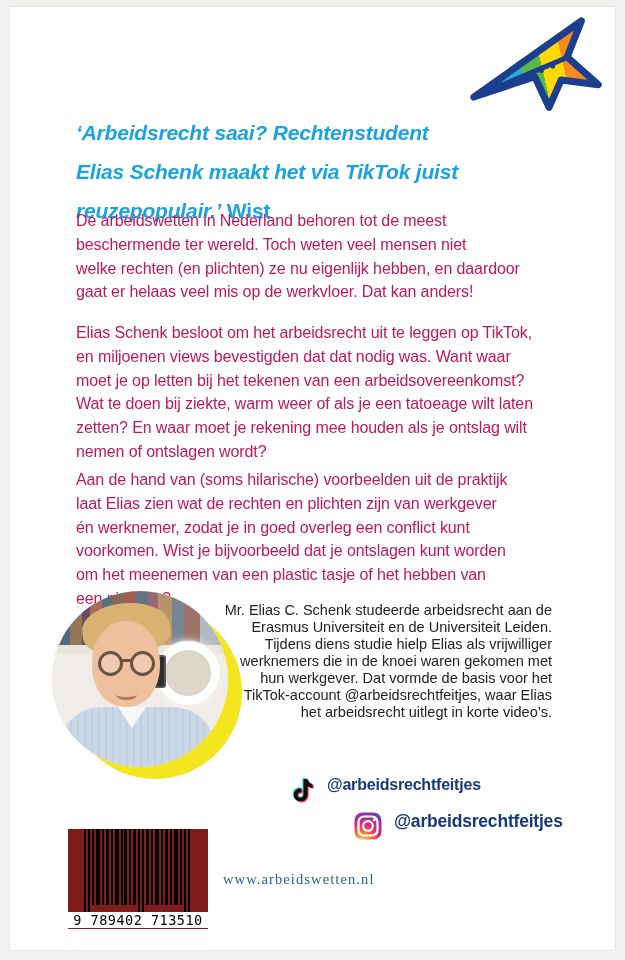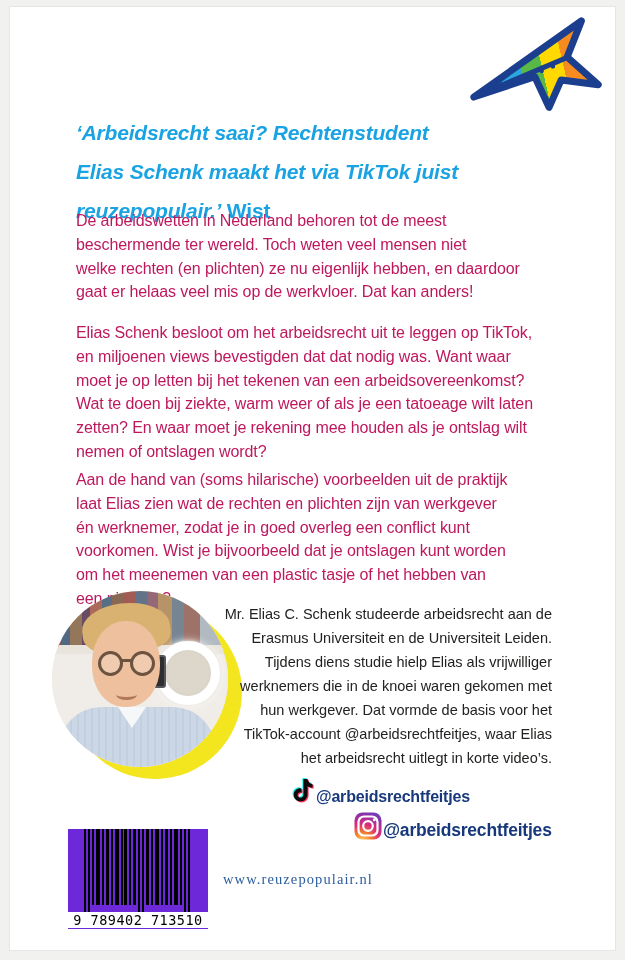--- a/index.html
+++ b/index.html
@@ -55,33 +55,33 @@
   .smile { position:absolute; left:64px; top:98px; width:21px; height:11px;
            border-bottom:3px solid #b07a5a; border-radius:50%; }
   .shirt { position:absolute; left:6px; top:116px; width:158px; height:62px;
            background:repeating-linear-gradient(90deg,#ccd7e5 0 5px,#c2cfe0 5px 7px);
            border-radius:44px 44px 0 0; }
   .collar { position:absolute; left:66px; top:116px; width:28px; height:21px; background:#f5f7f9;
             clip-path:polygon(0 0,100% 0,50% 100%); }
 
   
   .bio { position:absolute; right:63px; top:595px; width:360px; text-align:right;
-         font-size:14.5px; line-height:24px; color:#222220; white-space:pre-line; }
-
-  
-  .social-row { position:absolute; display:flex; align-items:flex-end; }
+         font-size:14.5px; line-height:17px; color:#222220; white-space:pre-line; }
+
+  
+  .social-row { position:absolute; display:flex; align-items:flex-start; gap:11px; }
   .row-tiktok { left:276px; top:769px; }
   .row-instagram { left:343px; top:804px; }
   .social-row .handle { font-weight:bold; color:#17397B; letter-spacing:-0.2px; }
   .row-tiktok .handle { font-size:16px; }
   .row-instagram .handle { font-size:17.5px; }
   .sicon { width:30px; height:30px; flex:0 0 auto; }
 
   
-  .barcode { position:absolute; left:58px; top:822px; width:140px; height:100px; background:#6d28d9; }
+  .barcode { position:absolute; left:58px; top:822px; width:140px; height:100px; background:#7f1d1d; }
   .barcode svg { position:absolute; left:10px; top:0; }
   .isbn-digits { position:absolute; left:0; bottom:1px; width:140px; text-align:center;
                  font-family:"DejaVu Sans Mono", monospace; font-size:13.5px; color:#000;
                  letter-spacing:0.5px; background:#fff; }
 
   
   .publisher { position:absolute; left:213px; top:861px; color:#2B5C9E; }
   .pub-name { font-family:"Liberation Serif", serif; font-size:31px; font-weight:400; }
   .pub-site { font-family:"Liberation Serif", serif; font-size:14.5px; letter-spacing:1.1px;
               margin-top:3px; }
@@ -228,17 +228,17 @@
           <rect x="96" y="0" width="4" height="76"></rect>
             <rect x="102" y="0" width="2" height="76"></rect>
           <rect x="106" y="0" width="2" height="84"></rect>
             <rect x="110" y="0" width="2" height="84"></rect>
         </g>
       </svg>
       <div class="isbn-digits">9 789402 713510</div>
     </div>
 
     <div class="publisher">
-      <div class="pub-site">www.reuzepopulair.nl</div>
+      <div class="pub-site">www.arbeidswetten.nl</div>
     </div>
 
   </div>
 </div>
 
 </body></html>

